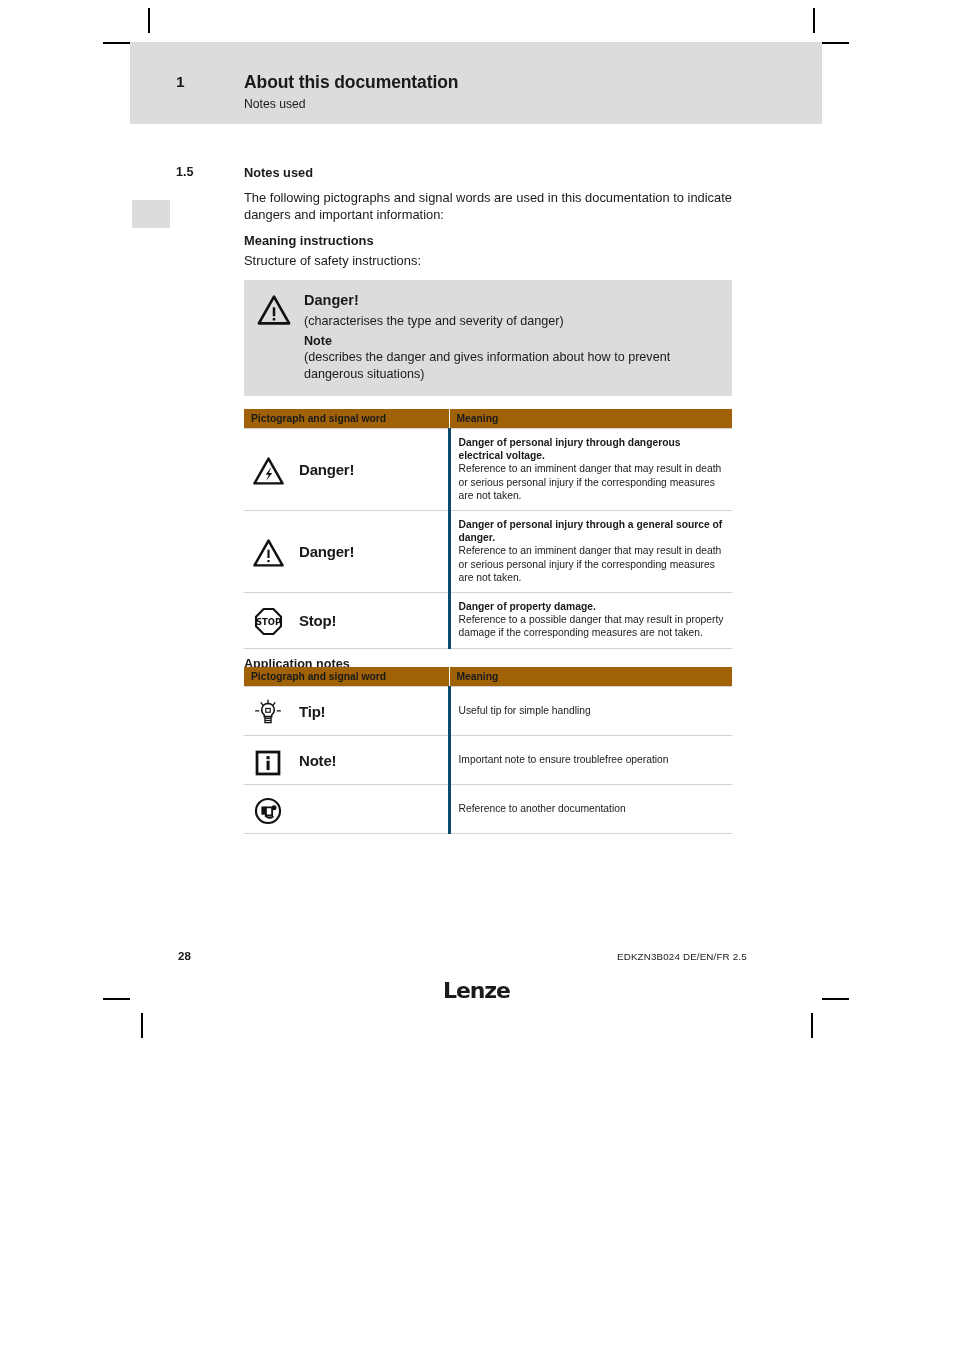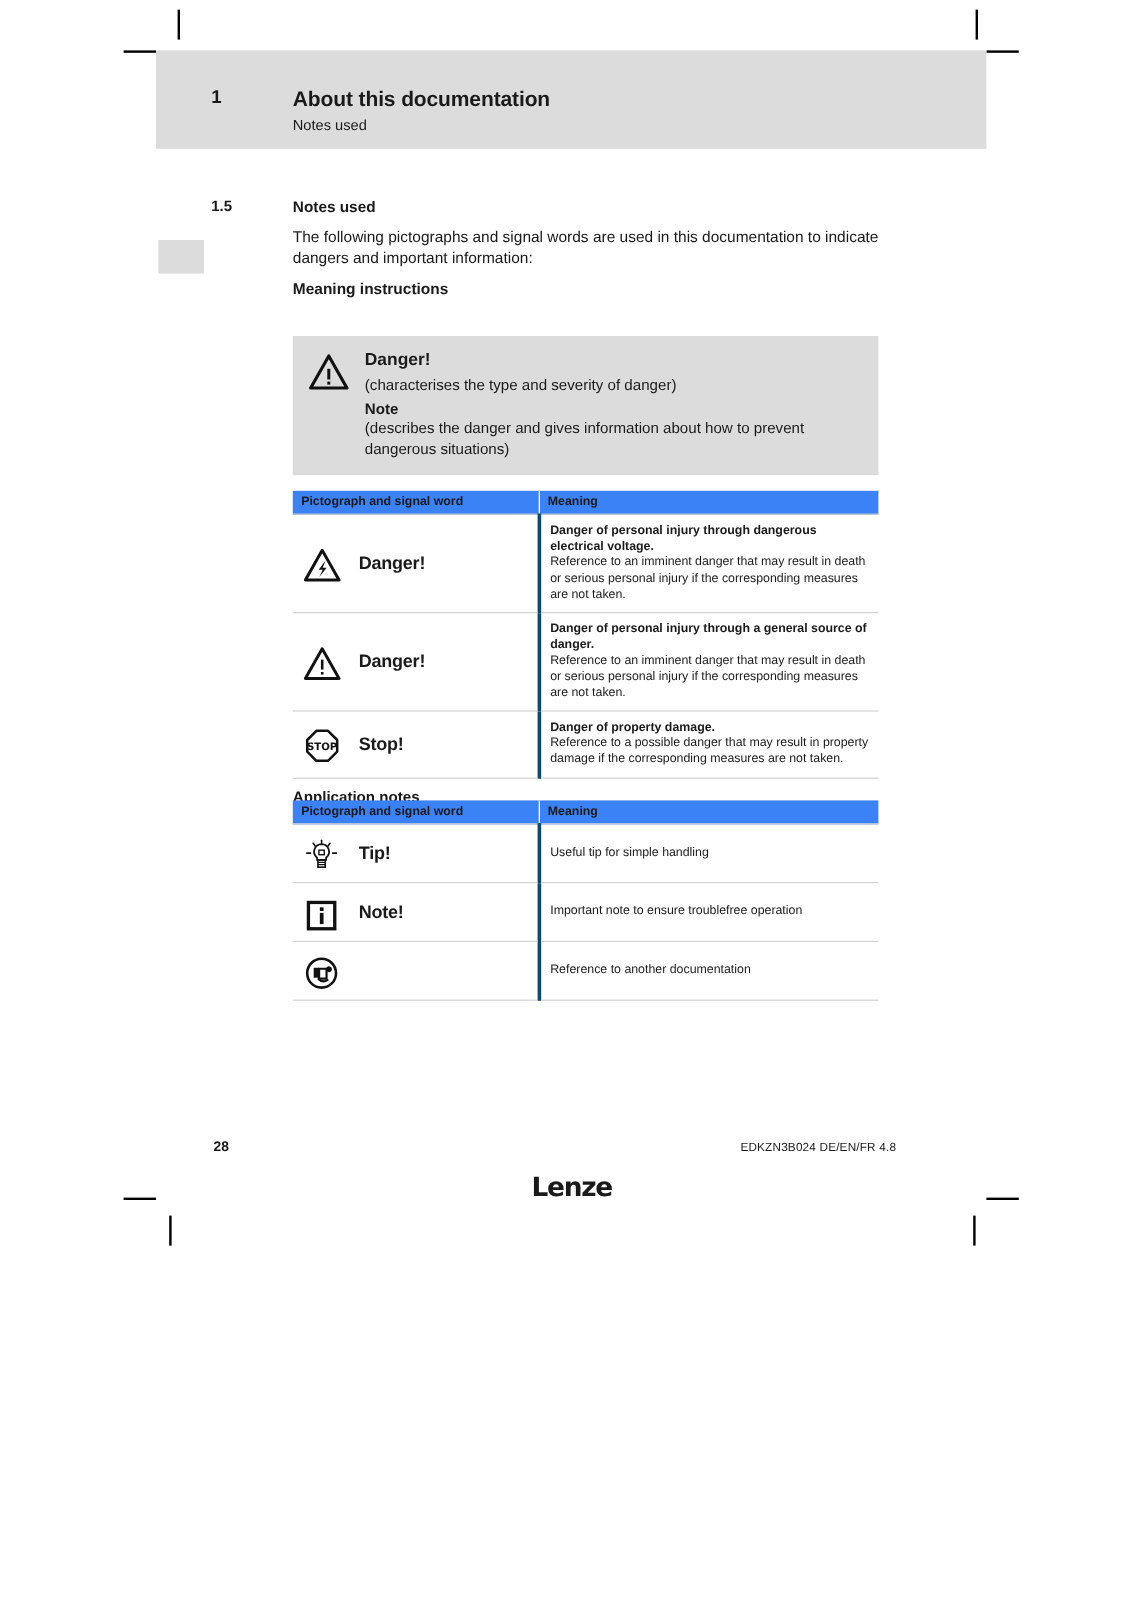--- a/index.html
+++ b/index.html
@@ -125,21 +125,21 @@
   .ptable {
     position: absolute;
     left: 244px;
     width: 488px;
     border-collapse: collapse;
     table-layout: fixed;
   }
   .ptable col.c1 { width: 205px; }
   .ptable col.c2 { width: 283px; }
   .ptable th {
-    background: #3b82f6;
+    background: #a16207;
     font-size: 10.3px;
     font-weight: bold;
     text-align: left;
     padding: 4px 6px 4px 7px;
     border: none;
     vertical-align: middle;
   }
   .ptable th.c2h { border-left: 1px solid #ffffff; }
   .ptable td {
     border-top: 1px solid #d2d2d2;
@@ -227,20 +227,21 @@
   <div class="header-title">About this documentation</div>
   <div class="header-sub">Notes used</div>
 
   <div class="margin-box"></div>
 
   <div class="sec-num">1.5</div>
   <div class="sec-title">Notes used</div>
 
   <div class="body-para" style="top:190px;">The following pictographs and signal words are used in this documentation to indicate dangers and important information:</div>
   <div class="body-para body-bold" style="top:233px;">Meaning instructions</div>
+  <div class="body-para" style="top:253px;">Structure of safety instructions:</div>
 
   <div class="callout">
     <div class="callout-icon">
       <svg viewBox="0 0 40 36" width="36" height="32" aria-hidden="true">
         <path d="M20 3 L37 33 L3 33 Z" fill="none" stroke="#111" stroke-width="3" stroke-linejoin="round"></path>
         <rect x="18.6" y="15" width="2.8" height="10" fill="#111"></rect>
         <rect x="18.6" y="27" width="2.8" height="2.8" fill="#111"></rect>
       </svg>
     </div>
     <div class="callout-body">
@@ -394,15 +395,15 @@
         </td>
         <td class="mean">
           <span>Reference to another documentation</span>
         </td>
       </tr>
     </tbody>
   </table>
 
   <div class="pg-num">28</div>
   <div class="logo">Lenze</div>
-  <div class="doc-id">EDKZN3B024  DE/EN/FR  4.8</div>
+  <div class="doc-id">EDKZN3B024  DE/EN/FR  2.5</div>
 
 </div>
 
 </body></html>

